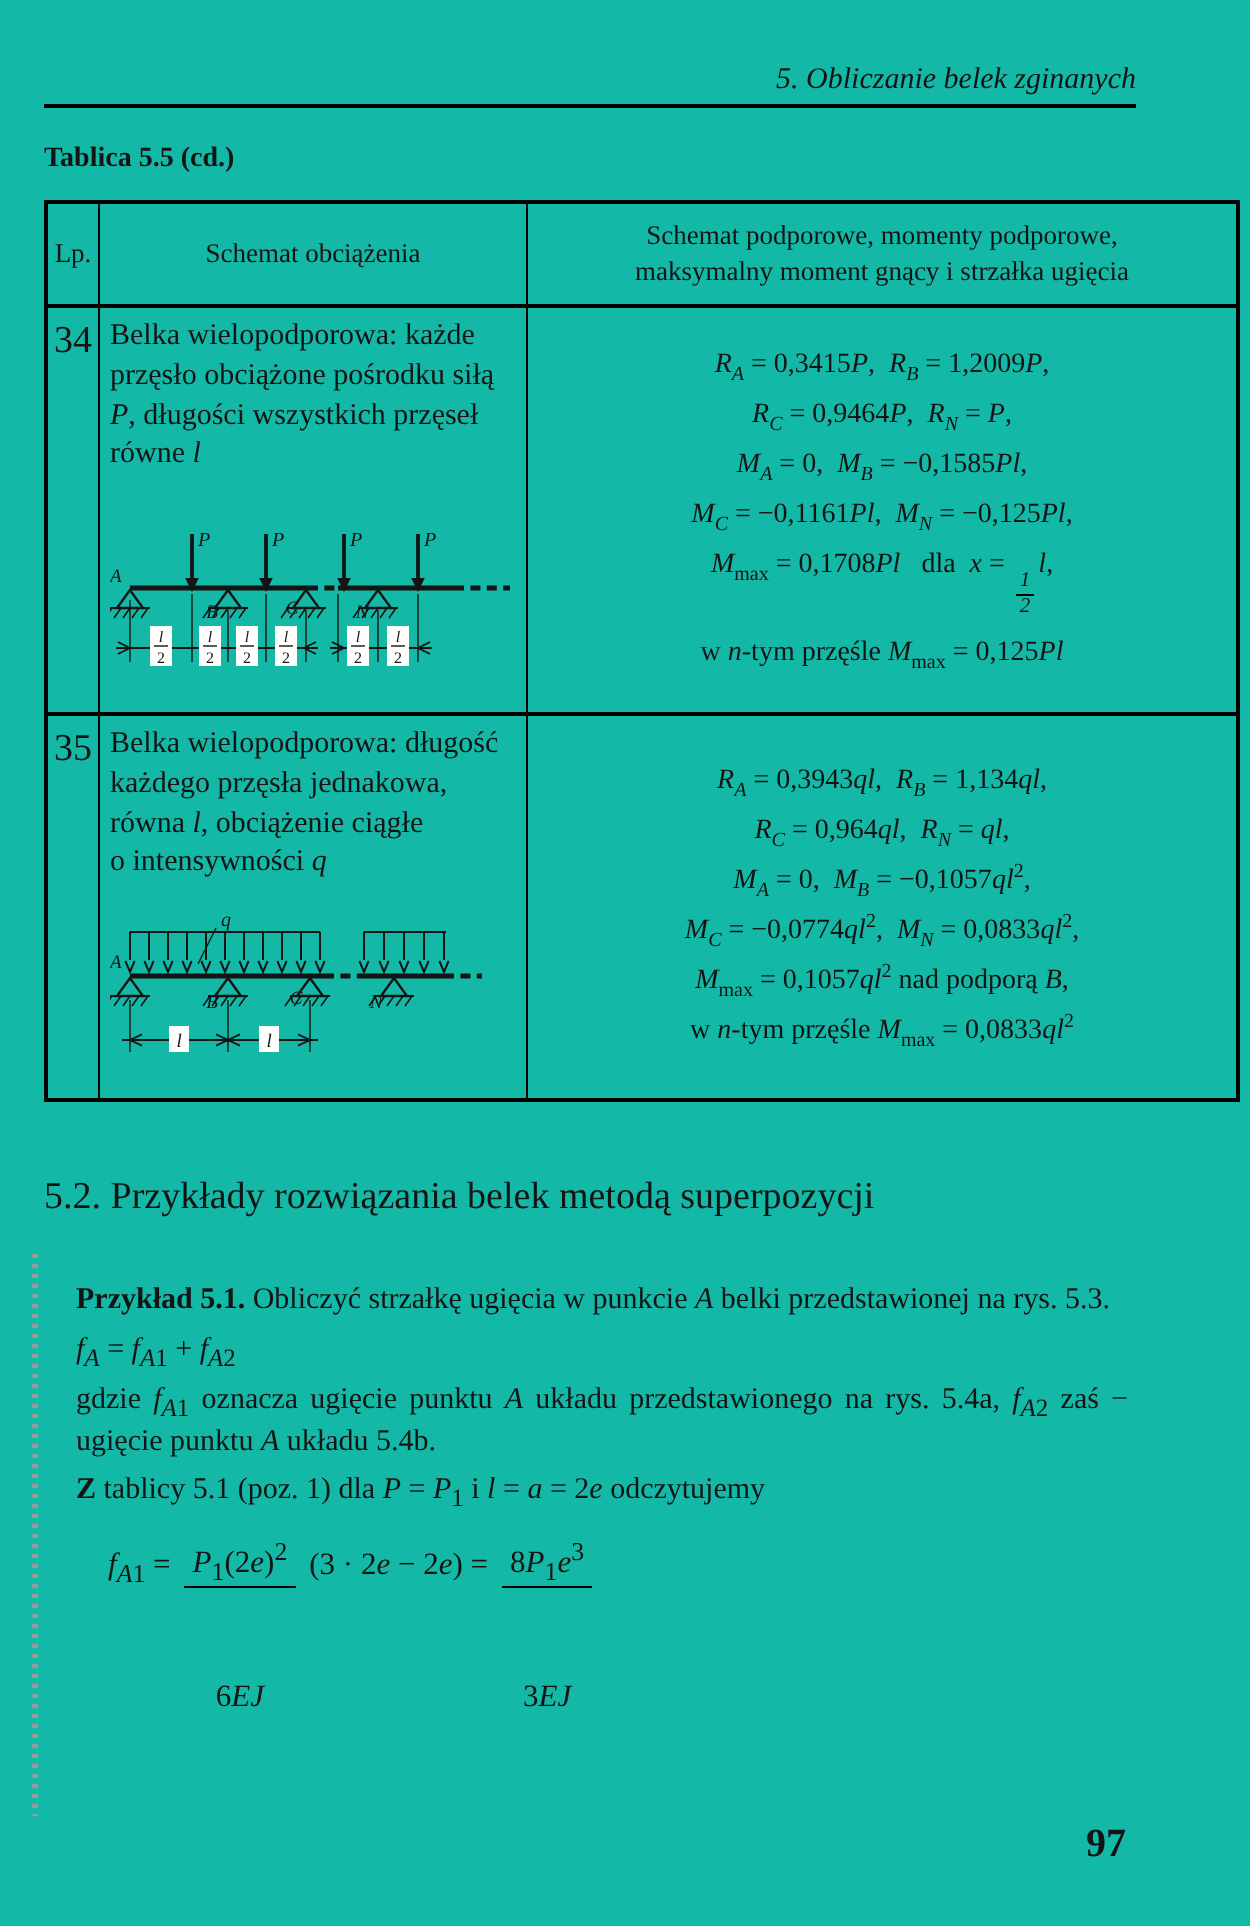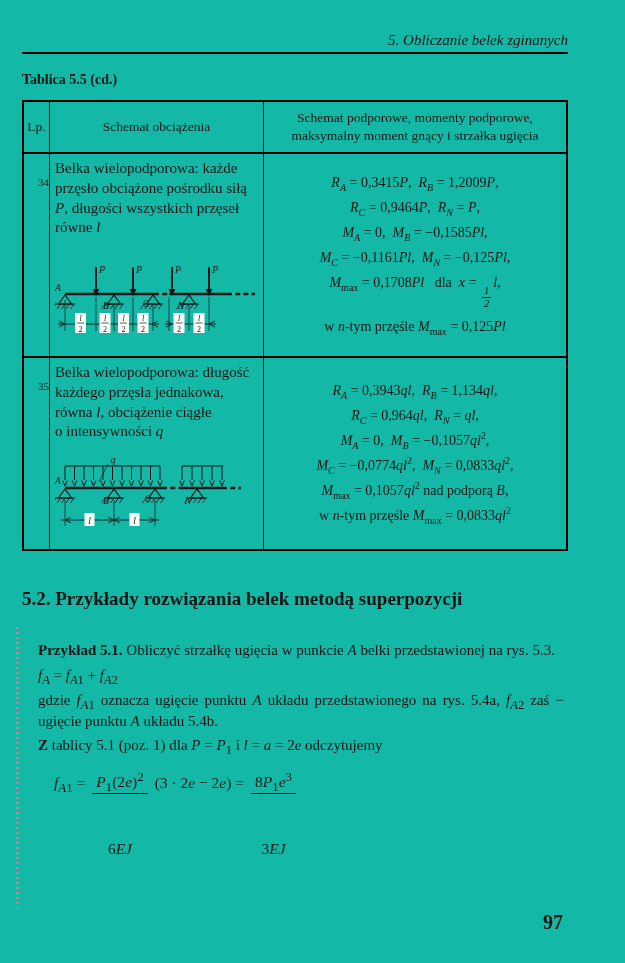--- a/index.html
+++ b/index.html
@@ -3,41 +3,41 @@
 <meta charset="utf-8">
 <style>
   html,body{margin:0;padding:0;background:#e8e8e8;}
   .page{position:relative;width:625px;height:963px;background:#14b8a6;color:#141414;
         font-family:"Liberation Serif","DejaVu Serif",serif;overflow:hidden;}
   .running-header{position:absolute;top:32px;left:22px;width:546px;text-align:right;
         font-style:italic;font-size:15px;}
   .header-rule{position:absolute;top:52px;left:22px;width:546px;border-top:2px solid #000;}
   .tbl-caption{position:absolute;top:72px;left:22px;font-weight:bold;font-size:14px;}
 
-  .tbl{position:absolute;top:100px;left:22px;width:546px;border:2px solid #000;
+  .tbl{position:absolute;top:100px;left:22px;width:598px;border:2px solid #000;
        display:grid;grid-template-columns:26px 214px 1fr;grid-template-rows:52px 204px 191px;
        box-sizing:border-box;}
   .cell{box-sizing:border-box;}
   .vline{border-right:1.5px solid #000;}
   .hline{border-bottom:2px solid #000;}
   .hdr{display:flex;align-items:center;justify-content:center;text-align:center;
        font-size:13.5px;line-height:1.3;}
-  .lp-cell{font-size:11px;text-align:right;padding-top:22px;}
+  .lp-cell{font-size:19px;text-align:center;padding-top:6px;}
   .schemat-cell{padding:5px 3px 0 5px;}
   .desc{font-size:15px;line-height:1.32;}
   .formulas-cell{display:flex;flex-direction:column;justify-content:center;align-items:center;
        gap:9px;font-size:14px;padding:2px 4px;}
   .mline{white-space:nowrap;}
   .mline sub,.mline sup{font-size:10px;}
 
   .ifrac{display:inline-flex;flex-direction:column;align-items:center;vertical-align:-7px;
        line-height:1.1;font-size:10.5px;margin:0 2px;font-style:italic;}
   .ifrac .fnum{border-bottom:1px solid #000;padding:0 2px;}
 
-  .sec-heading{position:absolute;top:588px;left:22px;width:546px;font-size:19px;font-weight:bold;}
+  .sec-heading{position:absolute;top:588px;left:22px;width:546px;font-size:19px;font-weight:normal;}
   .body-text{position:absolute;top:636px;left:34px;width:534px;font-size:15px;line-height:1.39;}
   .body-text p{margin:4px;text-align:justify;}
   .body-text p.nj{text-align:left;}
   .lsp{letter-spacing:3px;}
   .eq{margin:7px 0 10px 2px;font-size:15px;}
   .p3{margin-bottom:12px;}
   .p4{margin-bottom:0;}
   sub,sup{line-height:0;}
 
   .dformula{display:flex;align-items:flex-start;gap:7px;font-size:15.5px;margin:16px 0 0 20px;}

